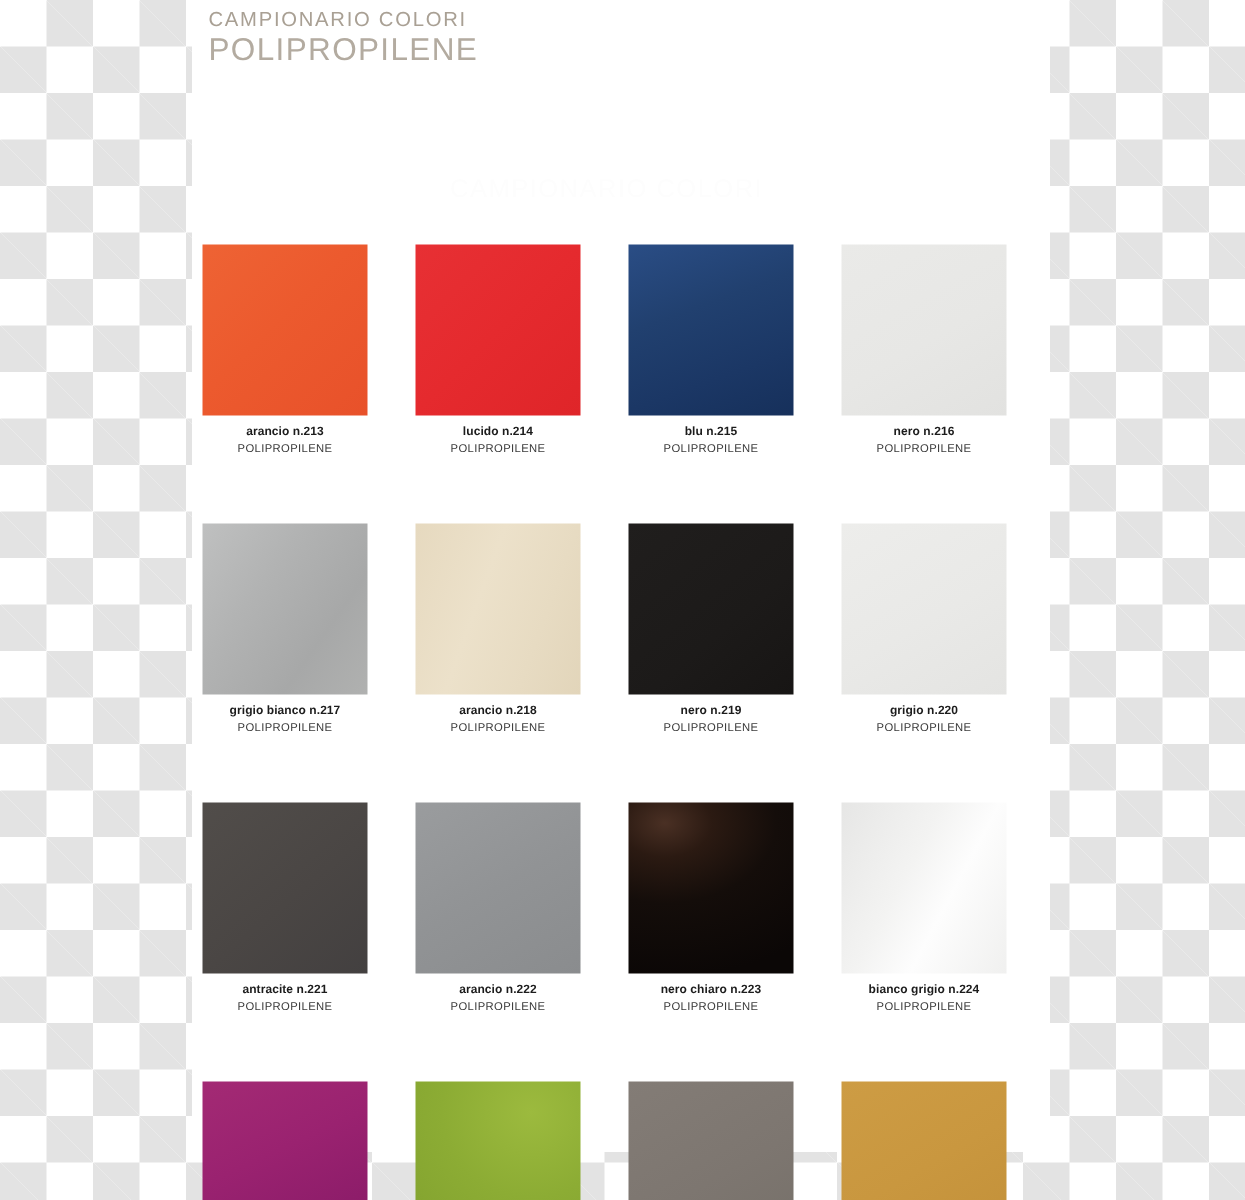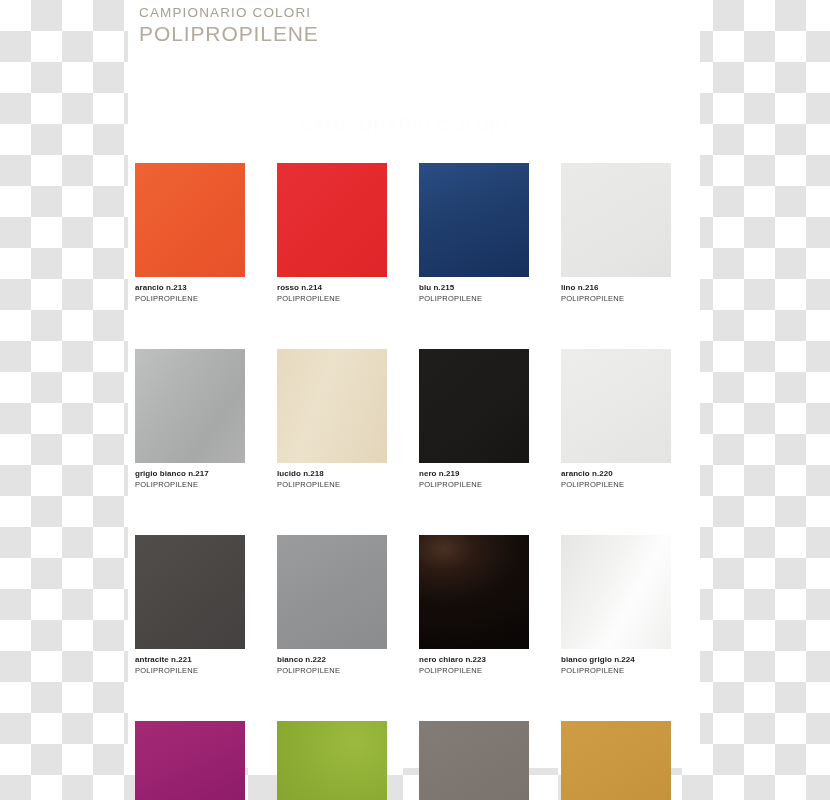--- a/index.html
+++ b/index.html
@@ -88,21 +88,21 @@
   .swatch-cell {
     width: 110px;
   }
   .swatch-chip {
     width: 110px;
     height: 114px;
     display: block;
   }
   .swatch-caption {
     margin-top: 6px;
-    text-align: left;
+    text-align: center;
     line-height: 10.5px;
   }
   .swatch-name {
     display: block;
     font-size: 8px;
     font-weight: bold;
     color: #1c1c1c;
     letter-spacing: 0.05px;
     white-space: nowrap;
   }
@@ -133,77 +133,77 @@
       <div class="swatch-cell">
         <div class="swatch-chip" style="background: linear-gradient(135deg, rgb(238, 99, 52) 0%, rgb(236, 90, 46) 45%, rgb(232, 81, 42) 100%);"></div>
         <div class="swatch-caption">
           <span class="swatch-name">arancio n.213</span>
           <span class="swatch-material">POLIPROPILENE</span>
         </div>
       </div>
       <div class="swatch-cell">
         <div class="swatch-chip" style="background: linear-gradient(135deg, rgb(231, 48, 52) 0%, rgb(229, 42, 46) 50%, rgb(223, 37, 41) 100%);"></div>
         <div class="swatch-caption">
-          <span class="swatch-name">rosso n.214</span>
+          <span class="swatch-name">lucido n.214</span>
           <span class="swatch-material">POLIPROPILENE</span>
         </div>
       </div>
       <div class="swatch-cell">
         <div class="swatch-chip" style="background: linear-gradient(160deg, rgb(42, 77, 133) 0%, rgb(33, 64, 111) 38%, rgb(27, 55, 101) 72%, rgb(22, 48, 91) 100%);"></div>
         <div class="swatch-caption">
           <span class="swatch-name">blu n.215</span>
           <span class="swatch-material">POLIPROPILENE</span>
         </div>
       </div>
       <div class="swatch-cell">
         <div class="swatch-chip" style="background: linear-gradient(150deg, rgb(234, 234, 232) 0%, rgb(231, 231, 229) 55%, rgb(226, 226, 224) 100%);"></div>
         <div class="swatch-caption">
-          <span class="swatch-name">lino n.216</span>
+          <span class="swatch-name">nero n.216</span>
           <span class="swatch-material">POLIPROPILENE</span>
         </div>
       </div>
       <div class="swatch-cell">
         <div class="swatch-chip" style="background: linear-gradient(125deg, rgb(191, 192, 192) 0%, rgb(178, 179, 179) 35%, rgb(167, 168, 168) 70%, rgb(176, 177, 176) 100%);"></div>
         <div class="swatch-caption">
           <span class="swatch-name">grigio bianco n.217</span>
           <span class="swatch-material">POLIPROPILENE</span>
         </div>
       </div>
       <div class="swatch-cell">
         <div class="swatch-chip" style="background: linear-gradient(110deg, rgb(230, 217, 191) 0%, rgb(236, 225, 202) 40%, rgb(231, 219, 194) 72%, rgb(226, 213, 186) 100%);"></div>
         <div class="swatch-caption">
-          <span class="swatch-name">lucido n.218</span>
+          <span class="swatch-name">arancio n.218</span>
           <span class="swatch-material">POLIPROPILENE</span>
         </div>
       </div>
       <div class="swatch-cell">
         <div class="swatch-chip" style="background: linear-gradient(140deg, rgb(32, 30, 29) 0%, rgb(28, 26, 25) 60%, rgb(23, 21, 20) 100%);"></div>
         <div class="swatch-caption">
           <span class="swatch-name">nero n.219</span>
           <span class="swatch-material">POLIPROPILENE</span>
         </div>
       </div>
       <div class="swatch-cell">
         <div class="swatch-chip" style="background: linear-gradient(150deg, rgb(237, 237, 235) 0%, rgb(233, 233, 231) 55%, rgb(228, 228, 226) 100%);"></div>
         <div class="swatch-caption">
-          <span class="swatch-name">arancio n.220</span>
+          <span class="swatch-name">grigio n.220</span>
           <span class="swatch-material">POLIPROPILENE</span>
         </div>
       </div>
       <div class="swatch-cell">
         <div class="swatch-chip" style="background: linear-gradient(140deg, rgb(81, 77, 74) 0%, rgb(74, 70, 68) 55%, rgb(67, 64, 64) 100%);"></div>
         <div class="swatch-caption">
           <span class="swatch-name">antracite n.221</span>
           <span class="swatch-material">POLIPROPILENE</span>
         </div>
       </div>
       <div class="swatch-cell">
         <div class="swatch-chip" style="background: linear-gradient(150deg, rgb(154, 156, 158) 0%, rgb(145, 147, 149) 50%, rgb(138, 140, 142) 100%);"></div>
         <div class="swatch-caption">
-          <span class="swatch-name">bianco n.222</span>
+          <span class="swatch-name">arancio n.222</span>
           <span class="swatch-material">POLIPROPILENE</span>
         </div>
       </div>
       <div class="swatch-cell">
         <div class="swatch-chip" style="background: radial-gradient(130% 90% at 22% 12%, rgb(74, 48, 36) 0%, rgb(43, 26, 18) 22%, rgb(20, 13, 10) 52%, rgb(11, 7, 6) 100%);"></div>
         <div class="swatch-caption">
           <span class="swatch-name">nero chiaro n.223</span>
           <span class="swatch-material">POLIPROPILENE</span>
         </div>
       </div>

